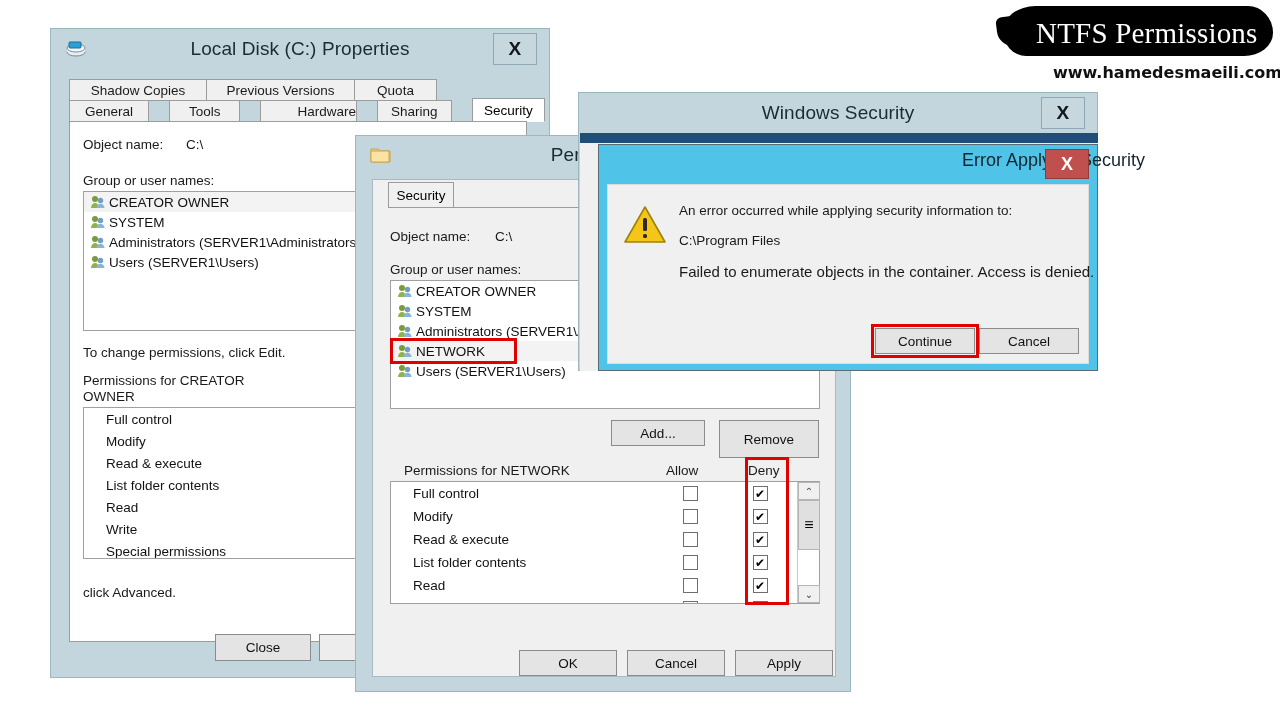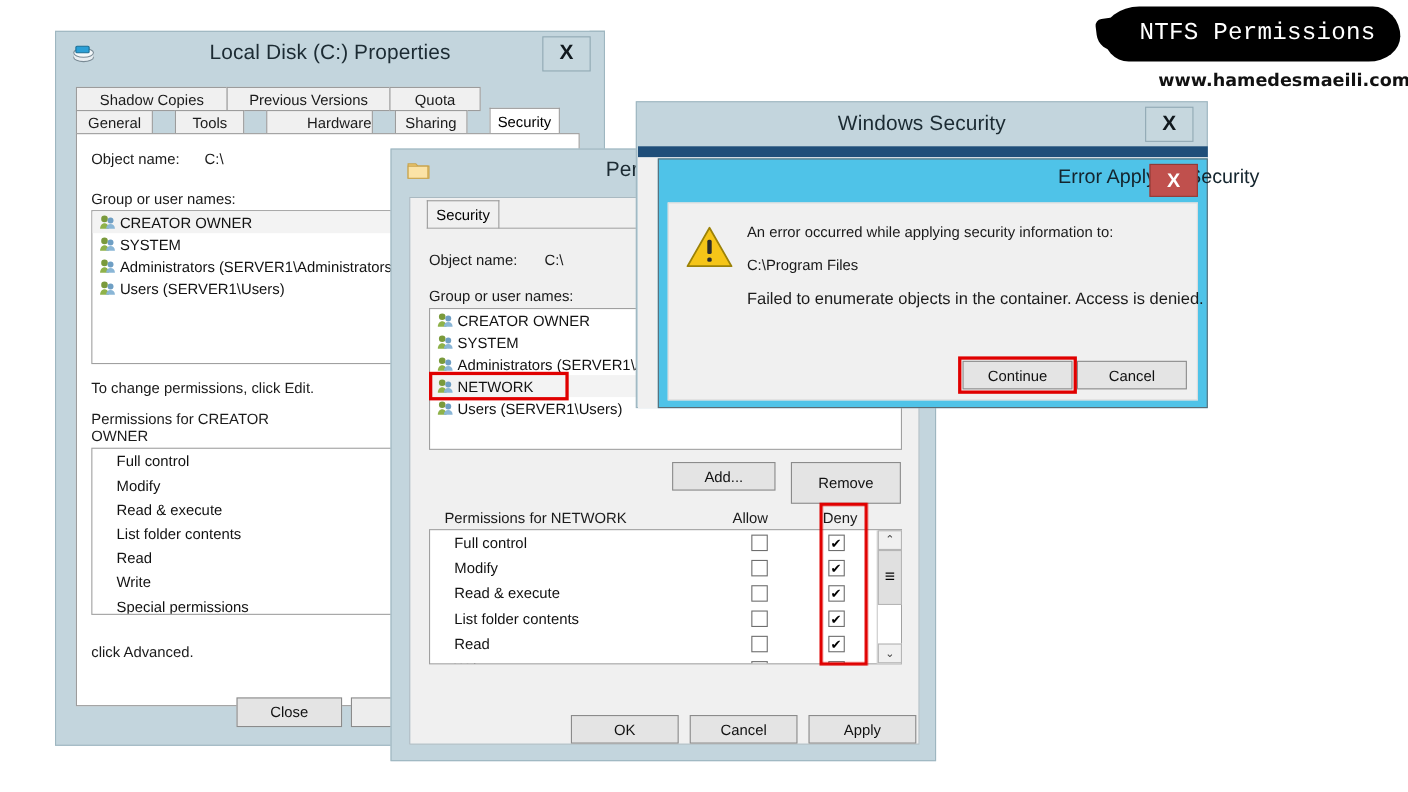--- a/index.html
+++ b/index.html
@@ -113,22 +113,22 @@
   .sthumb{width:22px;background:#e0e0e0;border:1px solid #b5b5b5;box-sizing:border-box;
           display:flex;align-items:center;justify-content:center;cursor:pointer;}
 
   
   .brush{
     position:absolute;
     background:#000;
     border-radius:34px 26px 30px 24px / 26px 28px 24px 26px;
   }
   .brandtxt{
-    position:absolute;color:#fff;font-size:22px;letter-spacing:.2px;
-    font-family:Liberation Mono, monospace;
+    position:absolute;color:#fff;font-size:29px;letter-spacing:.2px;
+    font-family:Liberation Serif, serif;
   }
   .brandurl{
     position:absolute;color:#111;font-size:16px;font-weight:bold;
     font-family:"DejaVu Sans", sans-serif;
   }
 </style>
 </head>
 <body>
 
 <div class="abs" style="left:536px;top:28px;width:14px;height:622px;background:#c3d5dd;border:1px solid #9eb6c0;box-sizing:border-box;"></div>
@@ -148,21 +148,21 @@
     <span>Local Disk (C:) Properties</span>
     <div class="closebtn" style="right:12px;top:4px;">X</div>
   </div>
 
   <div class="tabrow" style="left:18px;top:50px;width:368px;">
     <div class="tab" style="width:165px;">Shadow Copies</div>
     <div class="tab" style="width:178px;margin-left:-1px;">Previous Versions</div>
     <div class="tab" style="width:99px;margin-left:-1px;">Quota</div>
   </div>
 
-  <div class="tabrow" style="left:18px;top:71px;width:440px;gap:21px;">
+  <div class="tabrow" style="left:18px;top:71px;width:476px;gap:21px;">
     <div class="tab" style="width:95px;">General</div>
     <div class="tab" style="width:85px;margin-left:-1px;">Tools</div>
     <div class="tab" style="width:99px;margin-left:-1px;padding-left:36px;">Hardware</div>
     <div class="tab" style="width:89px;margin-left:-1px;">Sharing</div>
     <div class="tab sel" style="width:87px;margin-left:-1px;height:24px;margin-top:-2px;">Security</div>
   </div>
 
   <div class="abs" style="left:18px;top:92px;width:458px;height:521px;background:#ffffff;border:1px solid #9c9c9c;box-sizing:border-box;"></div>
 
   <div class="lbl" style="left:32px;top:108px;">Object name:</div>

